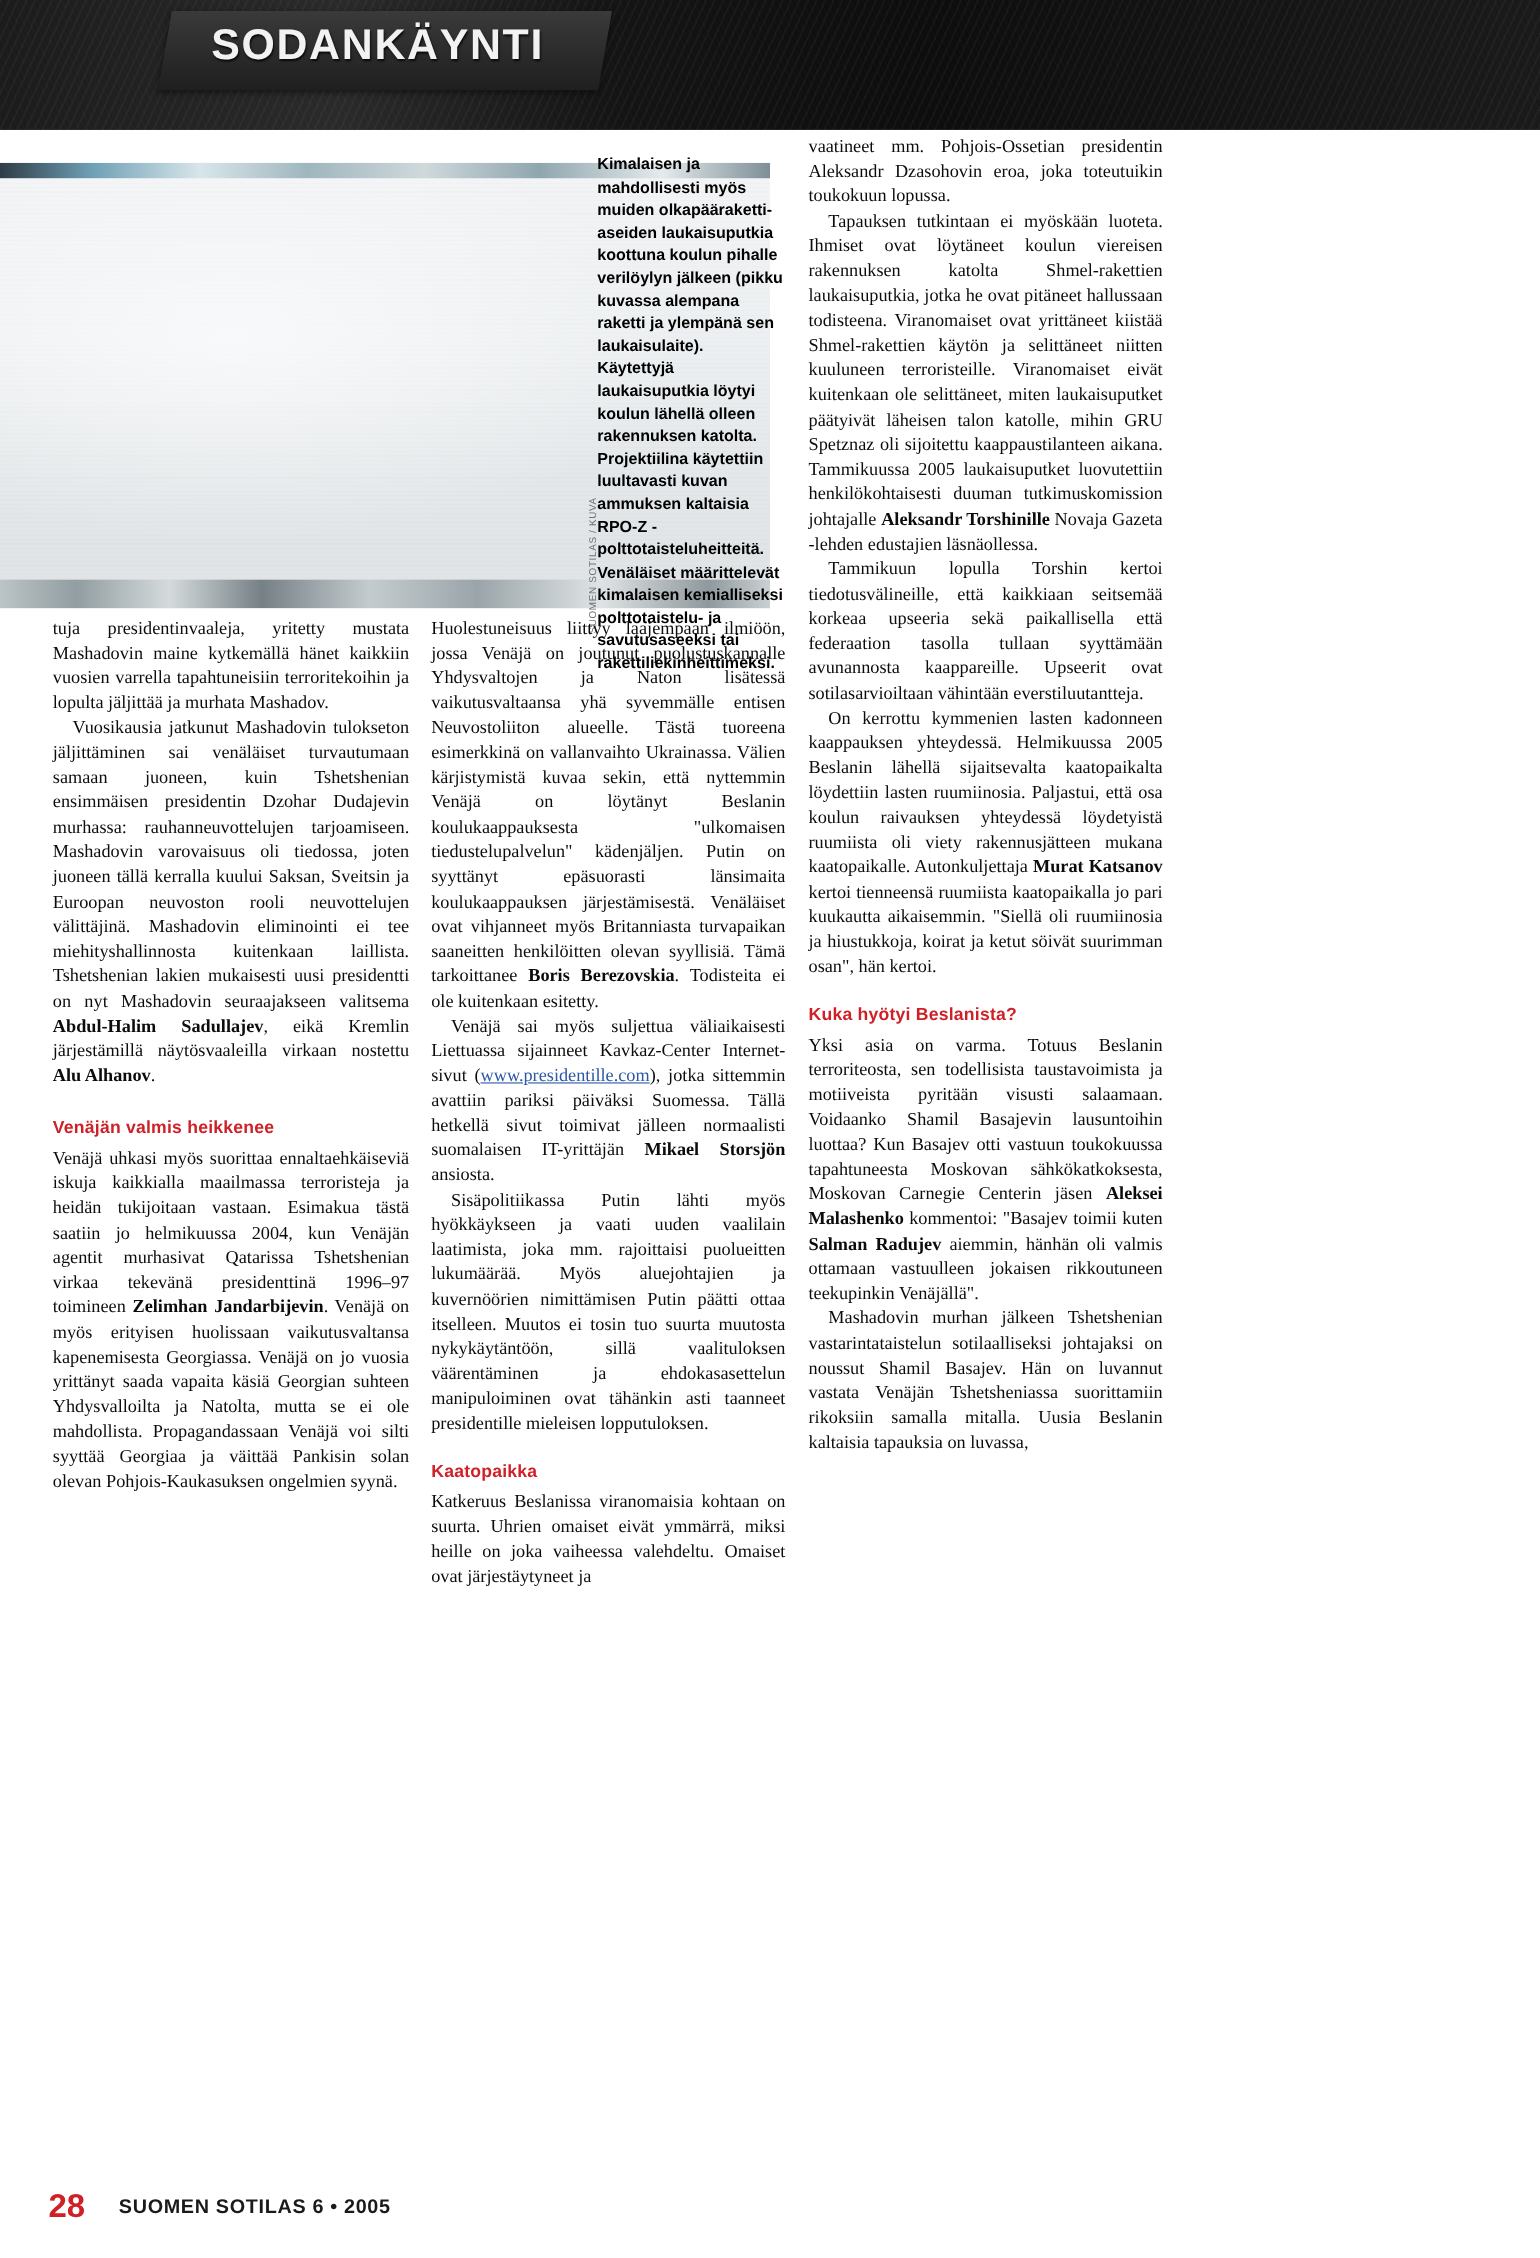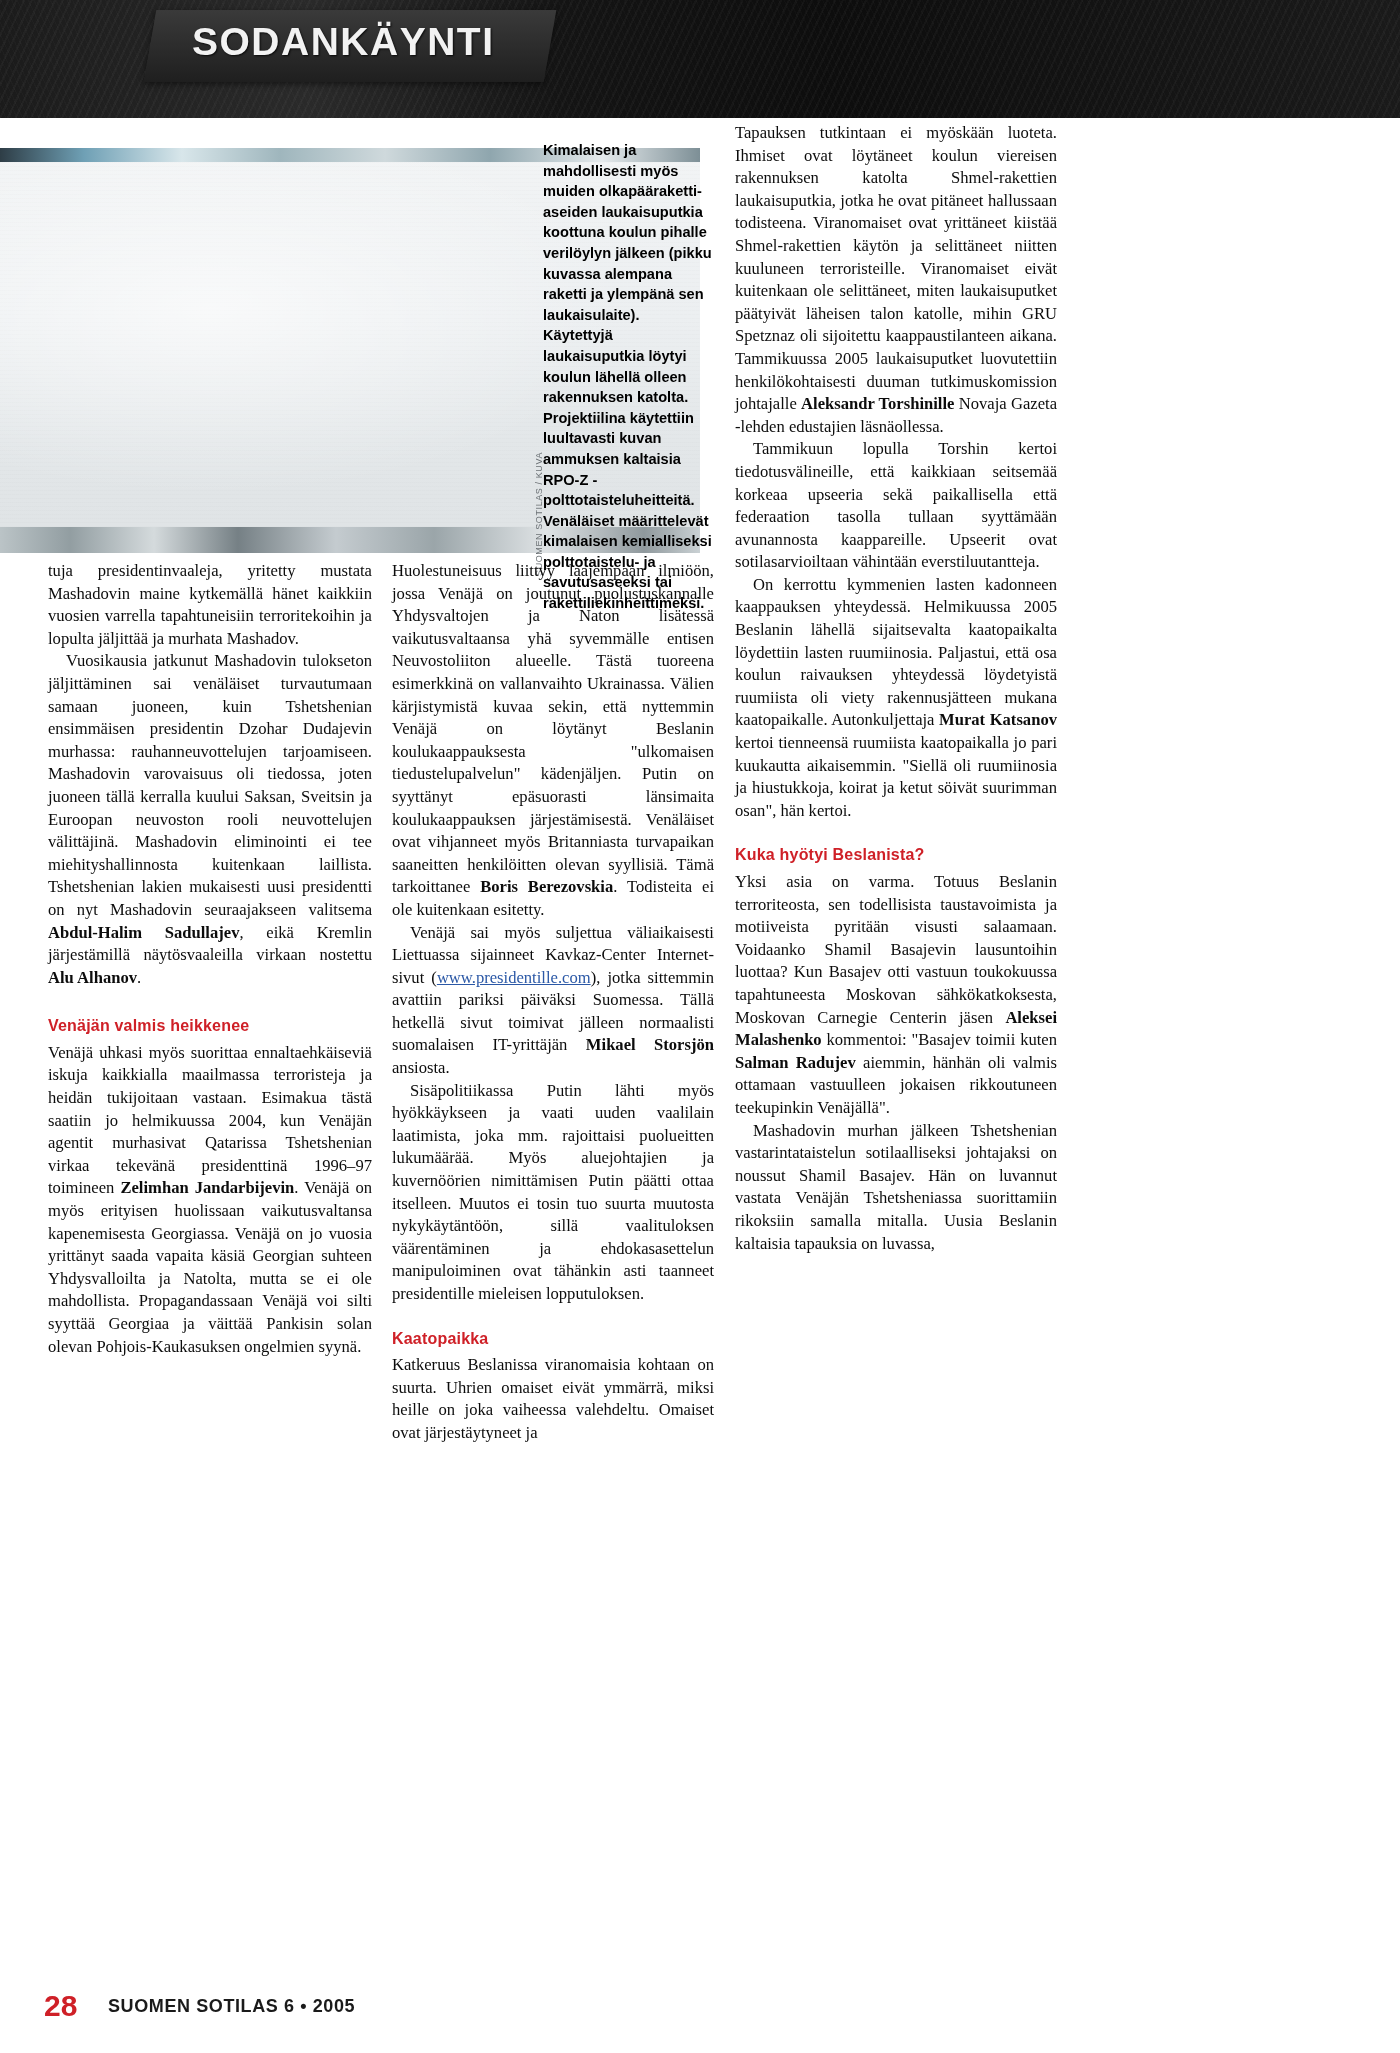--- a/index.html
+++ b/index.html
@@ -216,20 +216,21 @@
       <p>Sisäpolitiikassa Putin lähti myös hyökkäykseen ja vaati uuden vaalilain laatimista, joka mm. rajoittaisi puolueitten lukumäärää. Myös aluejohtajien ja kuvernöörien nimittämisen Putin päätti ottaa itselleen. Muutos ei tosin tuo suurta muutosta nykykäytäntöön, sillä vaalituloksen väärentäminen ja ehdokasasettelun manipuloiminen ovat tähänkin asti taanneet presidentille mieleisen lopputuloksen.</p>
     </div>
   <div class="subhead">Kaatopaikka</div>
   <div>
       <p class="noindent">Katkeruus Beslanissa viranomaisia kohtaan on suurta. Uhrien omaiset eivät ymmärrä, miksi heille on joka vaiheessa valehdeltu. Omaiset ovat järjestäytyneet ja</p>
     </div>
 </div>
 
 <div class="col" id="col3">
   <div>
+      <p class="noindent">vaatineet mm. Pohjois-Ossetian presidentin Aleksandr Dzasohovin eroa, joka toteutuikin toukokuun lopussa.</p>
       <p>Tapauksen tutkintaan ei myöskään luoteta. Ihmiset ovat löytäneet koulun viereisen rakennuksen katolta Shmel-rakettien laukaisuputkia, jotka he ovat pitäneet hallussaan todisteena. Viranomaiset ovat yrittäneet kiistää Shmel-rakettien käytön ja selittäneet niitten kuuluneen terroristeille. Viranomaiset eivät kuitenkaan ole selittäneet, miten laukaisuputket päätyivät läheisen talon katolle, mihin GRU Spetznaz oli sijoitettu kaappaustilanteen aikana. Tammikuussa 2005 laukaisuputket luovutettiin henkilökohtaisesti duuman tutkimuskomission johtajalle <b>Aleksandr Torshinille</b> Novaja Gazeta -lehden edustajien läsnäollessa.</p>
       <p>Tammikuun lopulla Torshin kertoi tiedotusvälineille, että kaikkiaan seitsemää korkeaa upseeria sekä paikallisella että federaation tasolla tullaan syyttämään avunannosta kaappareille. Upseerit ovat sotilasarvioiltaan vähintään everstiluutantteja.</p>
       <p>On kerrottu kymmenien lasten kadonneen kaappauksen yhteydessä. Helmikuussa 2005 Beslanin lähellä sijaitsevalta kaatopaikalta löydettiin lasten ruumiinosia. Paljastui, että osa koulun raivauksen yhteydessä löydetyistä ruumiista oli viety rakennusjätteen mukana kaatopaikalle. Autonkuljettaja <b>Murat Katsanov</b> kertoi tienneensä ruumiista kaatopaikalla jo pari kuukautta aikaisemmin. "Siellä oli ruumiinosia ja hiustukkoja, koirat ja ketut söivät suurimman osan", hän kertoi.</p>
     </div>
   <div class="subhead">Kuka hyötyi Beslanista?</div>
   <div>
       <p class="noindent">Yksi asia on varma. Totuus Beslanin terroriteosta, sen todellisista taustavoimista ja motiiveista pyritään visusti salaamaan. Voidaanko Shamil Basajevin lausuntoihin luottaa? Kun Basajev otti vastuun toukokuussa tapahtuneesta Moskovan sähkökatkoksesta, Moskovan Carnegie Centerin jäsen <b>Aleksei Malashenko</b> kommentoi: "Basajev toimii kuten <b>Salman Radujev</b> aiemmin, hänhän oli valmis ottamaan vastuulleen jokaisen rikkoutuneen teekupinkin Venäjällä".</p>
       <p>Mashadovin murhan jälkeen Tshetshenian vastarintataistelun sotilaalliseksi johtajaksi on noussut Shamil Basajev. Hän on luvannut vastata Venäjän Tshetsheniassa suorittamiin rikoksiin samalla mitalla. Uusia Beslanin kaltaisia tapauksia on luvassa,</p>
     </div>
 </div>

